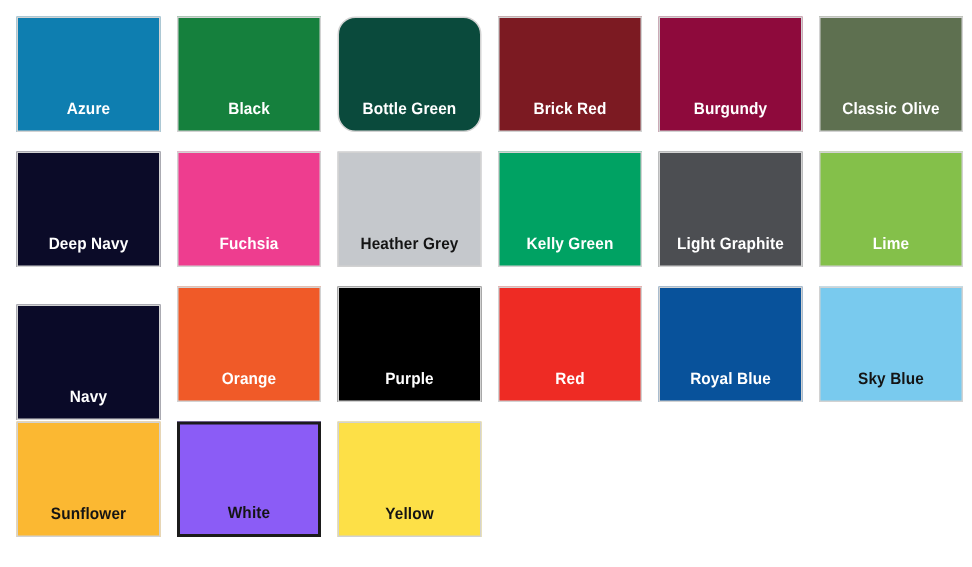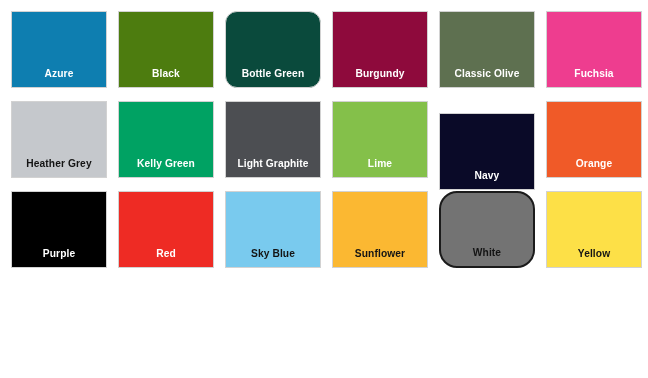--- a/index.html
+++ b/index.html
@@ -68,31 +68,37 @@
     color: #141414;
   }
 </style>
 </head>
 <body style="background: rgb(255, 255, 255);">
 
 <div id="swatch-grid" style="grid-template-columns: repeat(6, 96px); grid-template-rows: repeat(4, 77px);">
     <div class="swatch" style="background: rgb(14, 126, 176); border-color: rgb(210, 210, 210);">
       <div class="swatch-label label-light">Azure</div>
     </div>
-    <div class="swatch" style="background: #4d7c0f; border-color: rgb(210, 210, 210); text-decoration: underline;">
+    <div class="swatch" style="background: #15803d; border-color: rgb(210, 210, 210); text-decoration: underline;">
       <div class="swatch-label label-light">Black</div>
     </div>
     <div class="swatch" style="background: rgb(10, 74, 60); border-color: rgb(210, 210, 210); border-radius: 12px;">
       <div class="swatch-label label-light">Bottle Green</div>
+    </div>
+    <div class="swatch" style="background: rgb(124, 26, 34); border-color: rgb(210, 210, 210);">
+      <div class="swatch-label label-light">Brick Red</div>
     </div>
     <div class="swatch" style="background: rgb(142, 10, 60); border-color: rgb(210, 210, 210);">
       <div class="swatch-label label-light">Burgundy</div>
     </div>
     <div class="swatch" style="background: rgb(94, 112, 80); border-color: rgb(210, 210, 210);">
       <div class="swatch-label label-light">Classic Olive</div>
+    </div>
+    <div class="swatch" style="background: rgb(11, 11, 40); border-color: rgb(210, 210, 210);">
+      <div class="swatch-label label-light">Deep Navy</div>
     </div>
     <div class="swatch" style="background: rgb(238, 61, 143); border-color: rgb(210, 210, 210);">
       <div class="swatch-label label-light">Fuchsia</div>
     </div>
     <div class="swatch" style="background: rgb(197, 200, 204); border-color: rgb(210, 210, 210);">
       <div class="swatch-label label-dark">Heather Grey</div>
     </div>
     <div class="swatch" style="background: rgb(0, 162, 99); border-color: rgb(210, 210, 210);">
       <div class="swatch-label label-light">Kelly Green</div>
     </div>
@@ -107,25 +113,28 @@
     </div>
     <div class="swatch" style="background: rgb(240, 90, 40); border-color: rgb(210, 210, 210);">
       <div class="swatch-label label-light">Orange</div>
     </div>
     <div class="swatch" style="background: #000000; border-color: rgb(210, 210, 210);">
       <div class="swatch-label label-light">Purple</div>
     </div>
     <div class="swatch" style="background: rgb(238, 43, 36); border-color: rgb(210, 210, 210);">
       <div class="swatch-label label-light">Red</div>
     </div>
+    <div class="swatch" style="background: rgb(8, 82, 155); border-color: rgb(210, 210, 210);">
+      <div class="swatch-label label-light">Royal Blue</div>
+    </div>
     <div class="swatch" style="background: rgb(121, 202, 238); border-color: rgb(210, 210, 210);">
       <div class="swatch-label label-dark">Sky Blue</div>
     </div>
     <div class="swatch" style="background: rgb(251, 184, 50); border-color: rgb(210, 210, 210);">
       <div class="swatch-label label-dark">Sunflower</div>
     </div>
-    <div class="swatch dark-outline" style="background: #737373; border-color: rgb(27, 27, 27); border-radius: 18px;">
+    <div class="swatch dark-outline" style="background: #8b5cf6; border-color: rgb(27, 27, 27);">
       <div class="swatch-label label-dark">White</div>
     </div>
     <div class="swatch" style="background: #fde047; border-color: rgb(210, 210, 210);">
       <div class="swatch-label label-dark">Yellow</div>
     </div>
   </div>
 
 </body></html>

